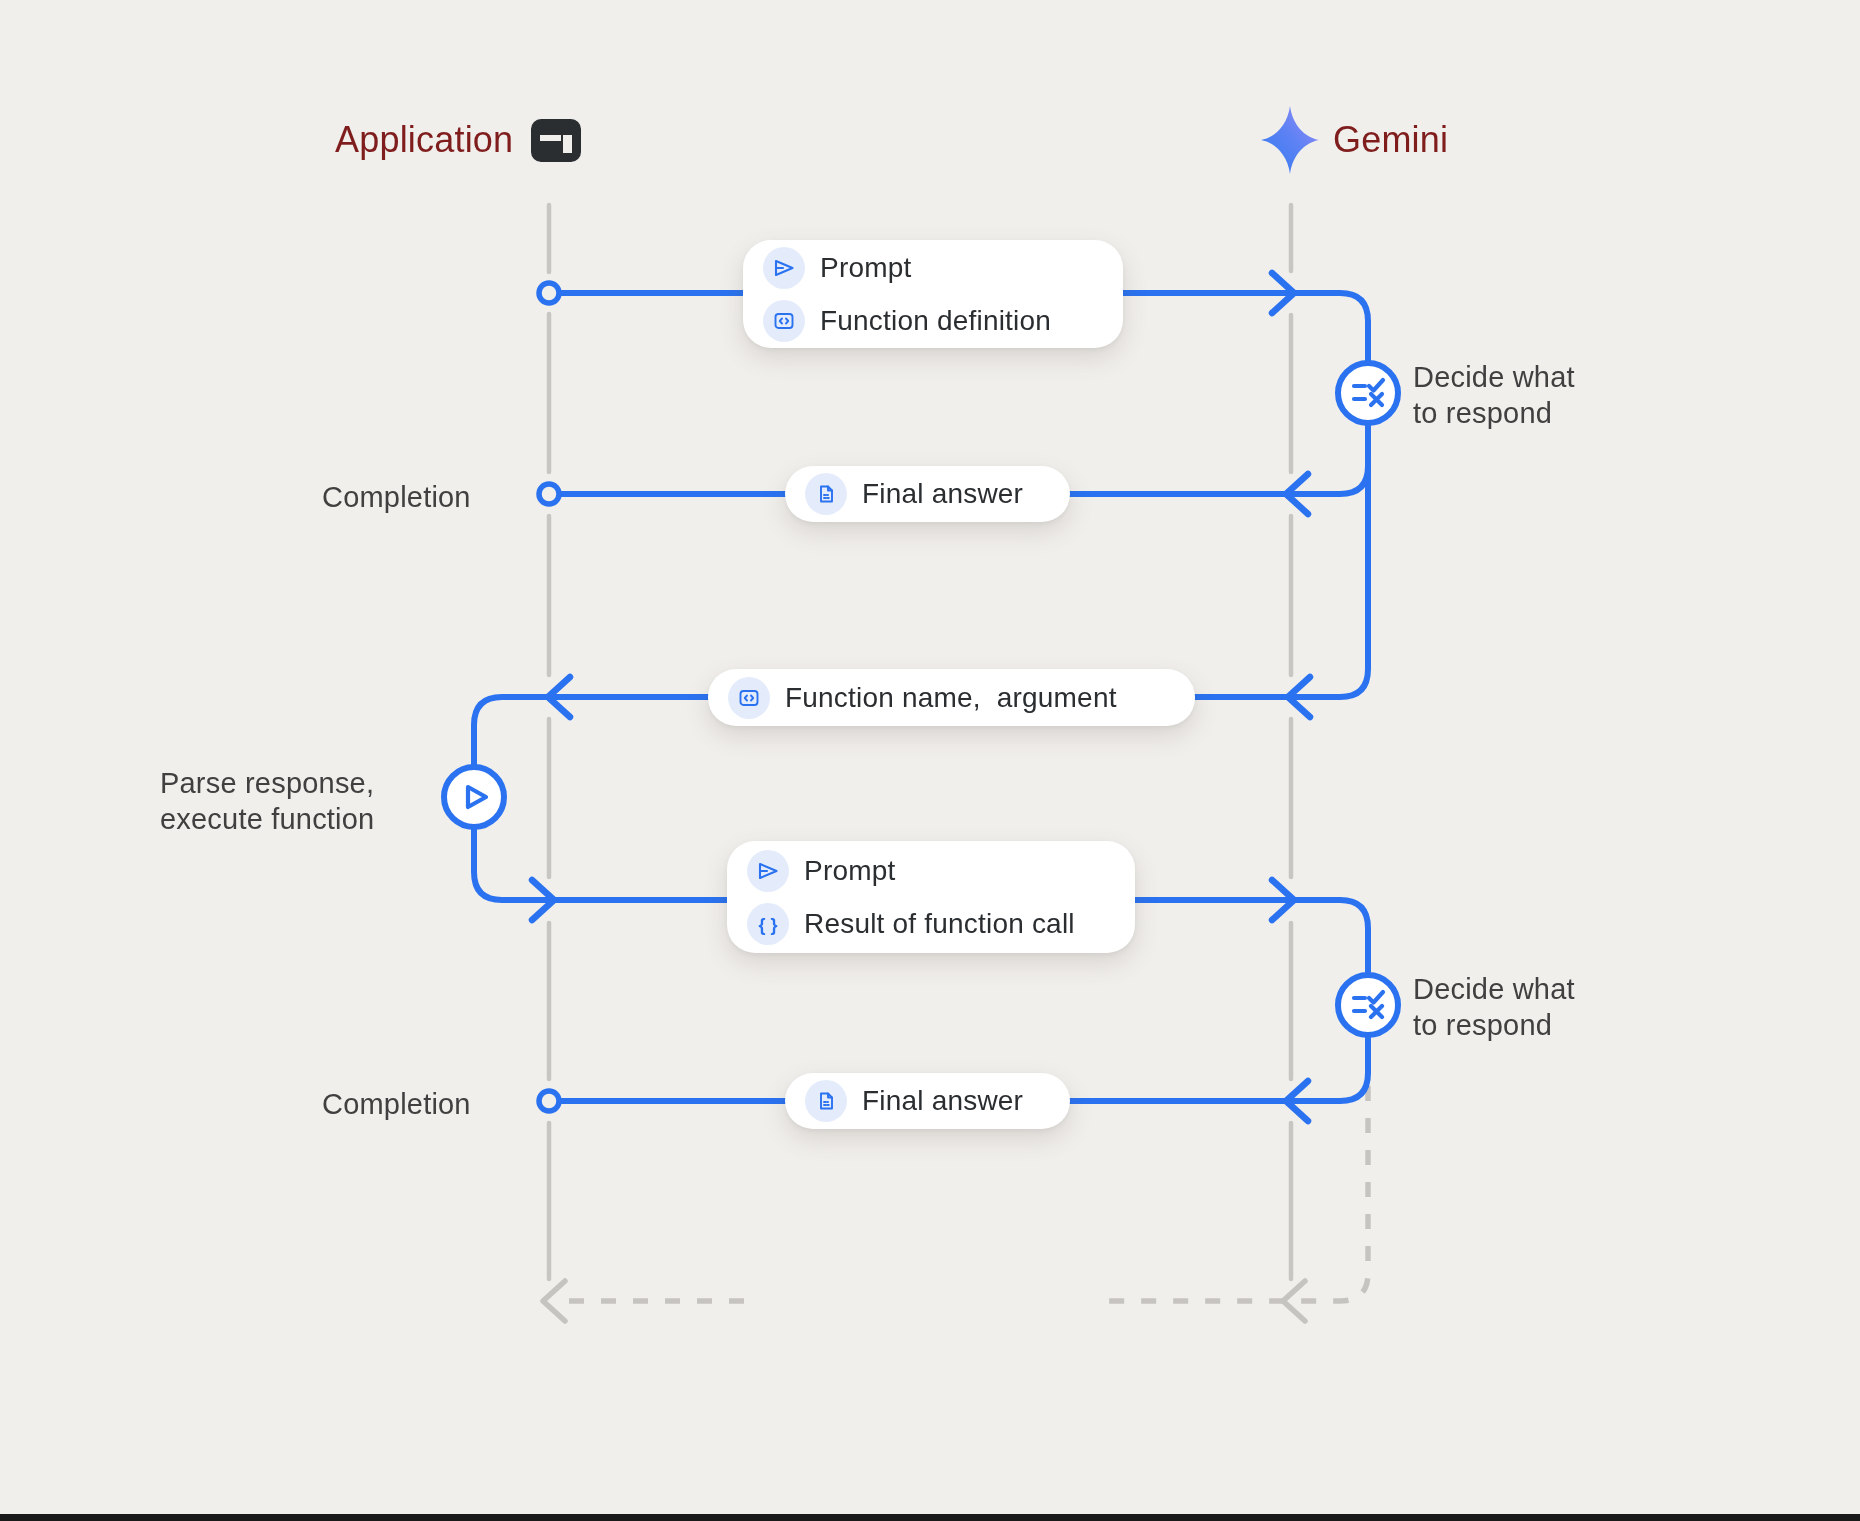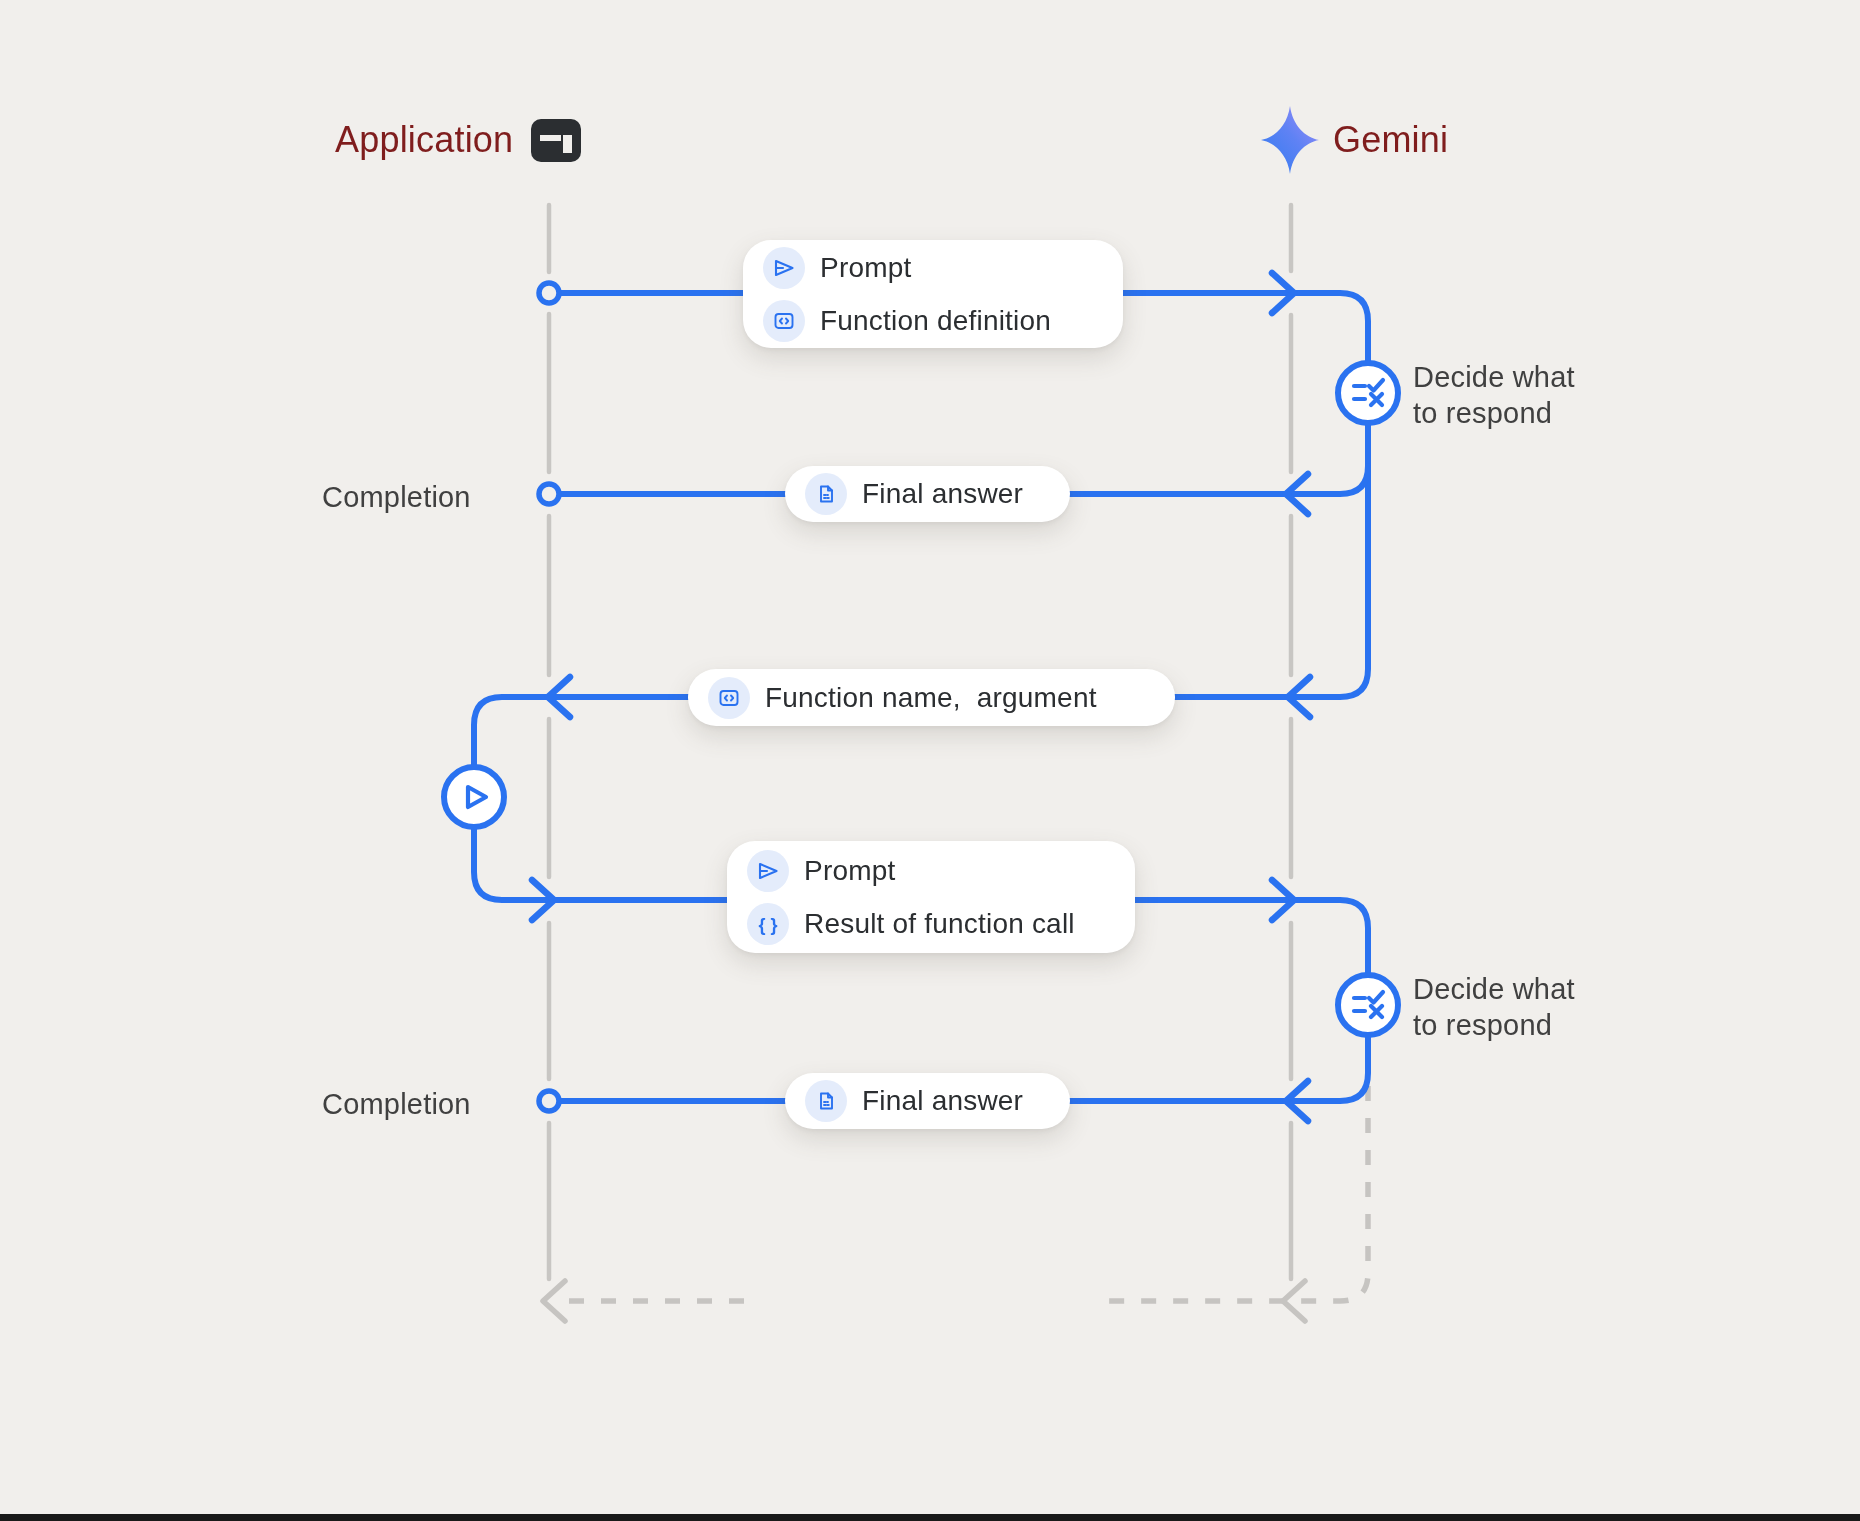--- a/index.html
+++ b/index.html
@@ -179,21 +179,21 @@
           <path d="M7,4.5 H14 L18,8.5 V19.5 H7 Z"></path>
             <path d="M14,4.5 V8.5 H18"></path>
           <path d="M10,13 H14" stroke-dasharray="1.6 1.6"></path>
             <path d="M10,16 H15.5" stroke-dasharray="1.6 1.6"></path>
         </svg>
       </span>
       <span class="pill-label">Final answer</span>
     </div>
   </div>
 
-  <div class="pill" style="left:688px;top:669px;width:467px;height:57px;">
+  <div class="pill" style="left:708px;top:669px;width:467px;height:57px;">
     <div class="pill-row">
       <span class="pill-icon">
         <svg width="24" height="24" viewBox="0 0 24 24" fill="none" stroke="#2a72f0" stroke-width="1.9" stroke-linejoin="round" stroke-linecap="round">
           <rect x="3.5" y="5" width="17" height="14" rx="3"></rect>
           <path d="M10,9.5 L7.8,12 L10,14.5"></path>
             <path d="M14,9.5 L16.2,12 L14,14.5"></path>
         </svg>
       </span>
       <span class="pill-label">Function name,  argument</span>
     </div>
@@ -233,20 +233,24 @@
     </div>
   </div>
 
   <div class="abs blue-note right-align" style="left:322px;top:479px;width:200px;">Completion</div>
 
   <div class="abs blue-note" style="left:1413px;top:359px;">
     <span style="display:block">Decide what</span>
     <span style="display:block">to respond</span>
   </div>
 
+  <div class="abs blue-note right-align" style="left:160px;top:765px;width:270px;">
+    <span style="display:block">Parse response,</span>
+    <span style="display:block">execute function</span>
+  </div>
 
   <div class="abs blue-note" style="left:1413px;top:971px;">
     <span style="display:block">Decide what</span>
     <span style="display:block">to respond</span>
   </div>
 
   <div class="abs blue-note right-align" style="left:322px;top:1086px;width:200px;">Completion</div>
 
 
   <div class="bottom-edge"></div>

